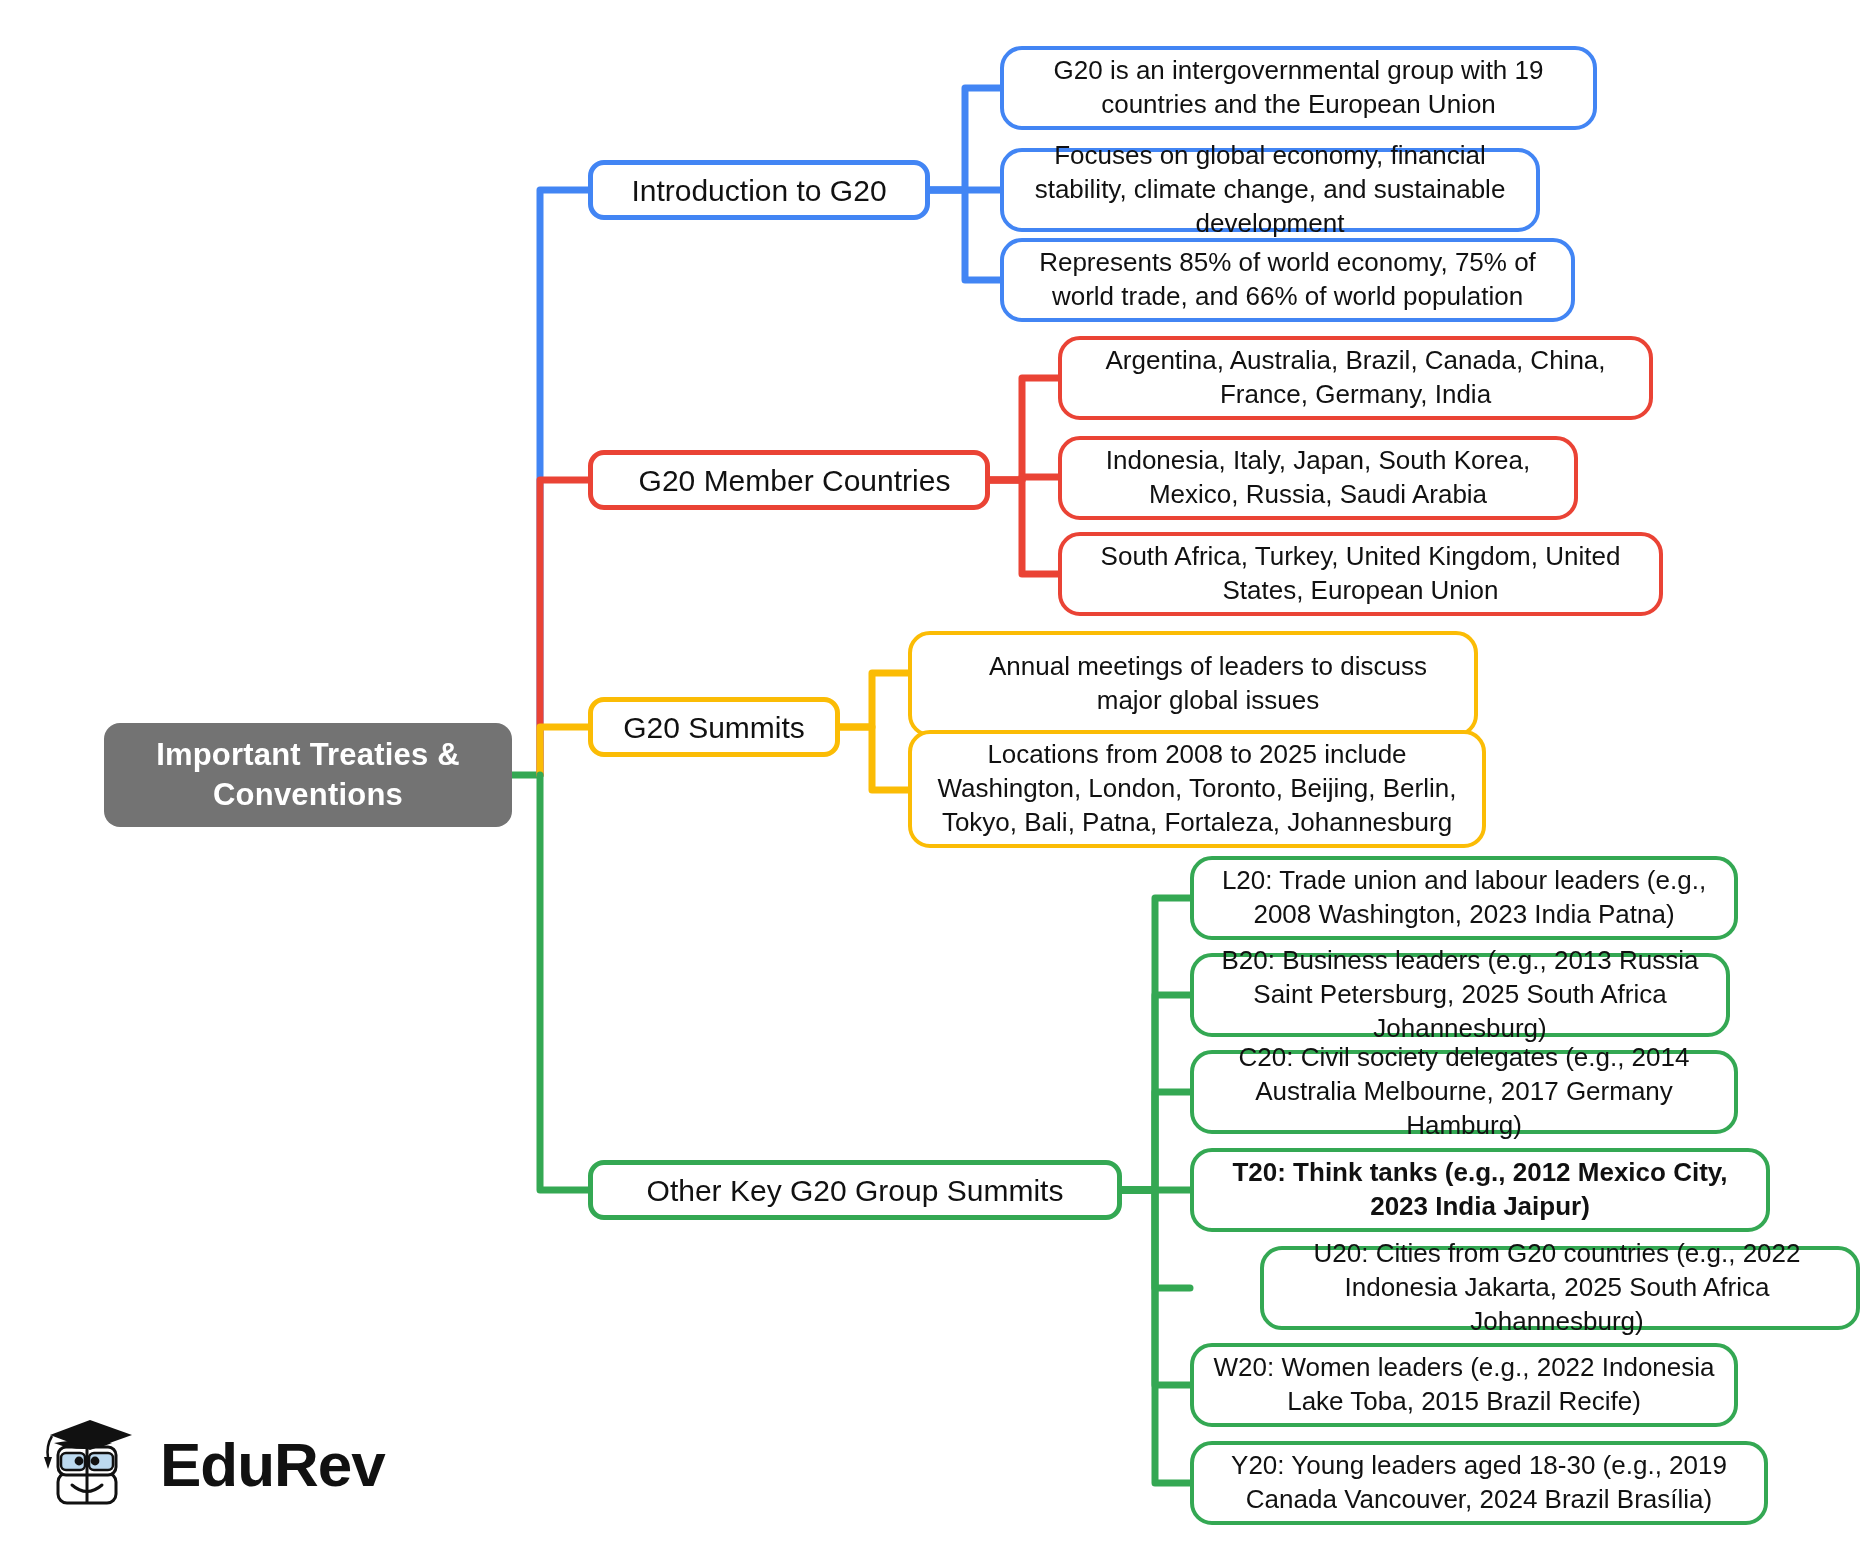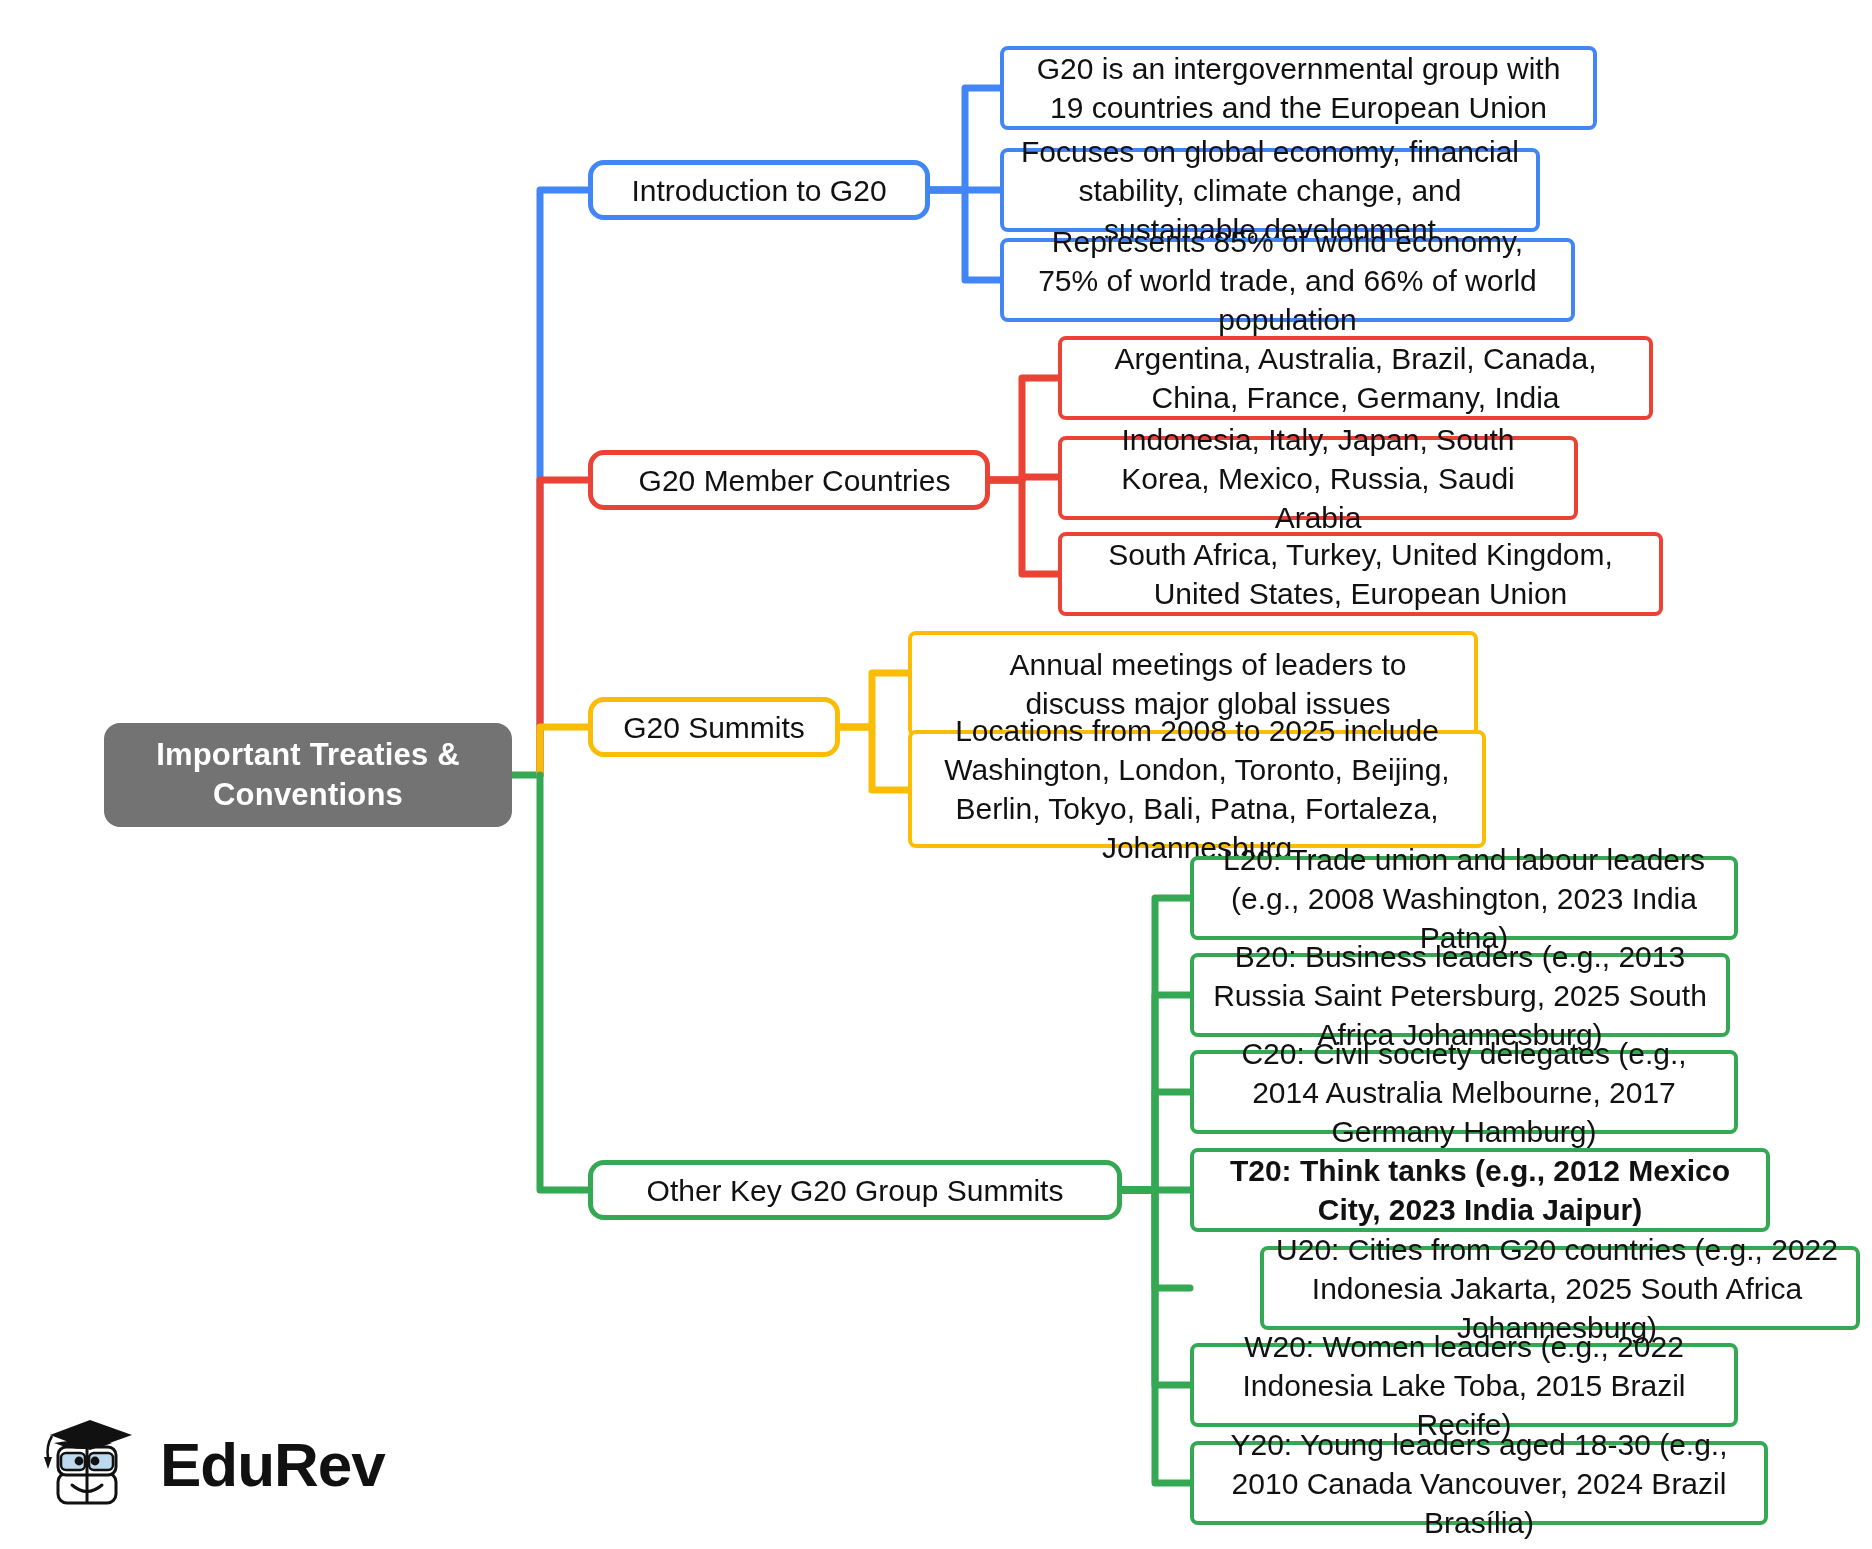--- a/index.html
+++ b/index.html
@@ -58,22 +58,22 @@
     border-width: 5px;
     border-radius: 16px;
     font-size: 30px;
     font-weight: normal;
     padding: 2px 12px;
   }
 
   
   .leaf-node {
     border-width: 4px;
-    border-radius: 8px;
-    font-size: 30px;
+    border-radius: 22px;
+    font-size: 26px;
     font-weight: normal;
     padding: 4px 14px;
   }
 
   
   #logo {
     position: absolute;
     left: 34px;
     top: 1405px;
     width: 340px;
@@ -161,21 +161,21 @@
   <div class="node leaf-node" style="left:1190px; top:953px; width:540px; height:84px; border-color:#34a853;">B20: Business leaders (e.g., 2013 Russia Saint Petersburg, 2025 South Africa Johannesburg)</div>
 
   <div class="node leaf-node" style="left:1190px; top:1050px; width:548px; height:84px; border-color:#34a853;">C20: Civil society delegates (e.g., 2014 Australia Melbourne, 2017 Germany Hamburg)</div>
 
   <div class="node leaf-node" style="left:1190px; top:1148px; width:580px; height:84px; border-color:#34a853;font-weight:bold;">T20: Think tanks (e.g., 2012 Mexico City, 2023 India Jaipur)</div>
 
   <div class="node leaf-node" style="left:1260px; top:1246px; width:600px; height:84px; border-color:#34a853;padding-left:8px;">U20: Cities from G20 countries (e.g., 2022 Indonesia Jakarta, 2025 South Africa Johannesburg)</div>
 
   <div class="node leaf-node" style="left:1190px; top:1343px; width:548px; height:84px; border-color:#34a853;">W20: Women leaders (e.g., 2022 Indonesia Lake Toba, 2015 Brazil Recife)</div>
 
-  <div class="node leaf-node" style="left:1190px; top:1441px; width:578px; height:84px; border-color:#34a853;">Y20: Young leaders aged 18-30 (e.g., 2010 Canada Vancouver, 2024 Brazil Brasília)</div>
+  <div class="node leaf-node" style="left:1190px; top:1441px; width:578px; height:84px; border-color:#34a853;">Y20: Young leaders aged 18-30 (e.g., 2019 Canada Vancouver, 2024 Brazil Brasília)</div>
 
   <div id="logo">
     <span class="logo-mark">
       <svg viewBox="0 0 112 112" width="112" height="112" xmlns="http://www.w3.org/2000/svg">
 
         <rect x="24" y="64" width="58" height="30" rx="9" ry="9" fill="#ffffff" stroke="#111111" stroke-width="3"></rect>
 
         <rect x="24" y="38" width="58" height="28" rx="8" ry="8" fill="#ffffff" stroke="#111111" stroke-width="3"></rect>
 
         <rect x="27" y="44" width="24" height="17" rx="5" ry="5" fill="#bcd9ef" stroke="#111111" stroke-width="2.5"></rect>

